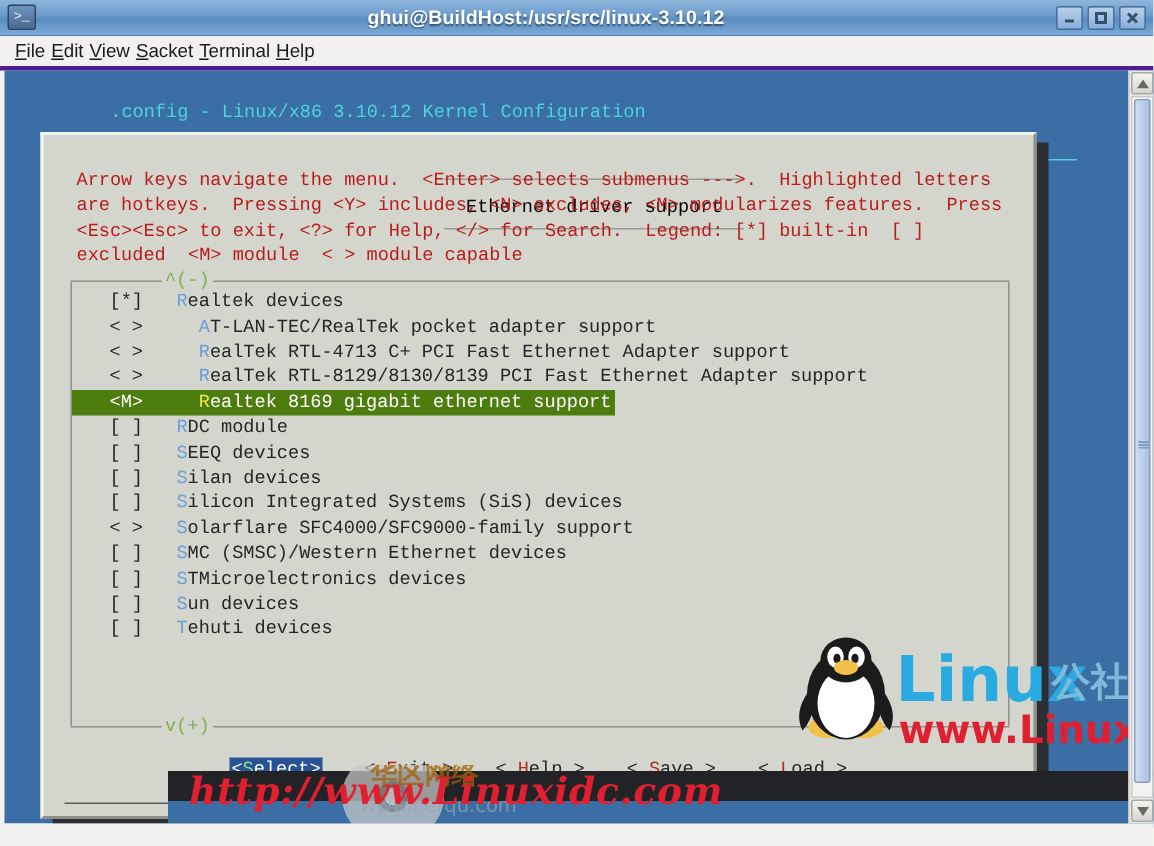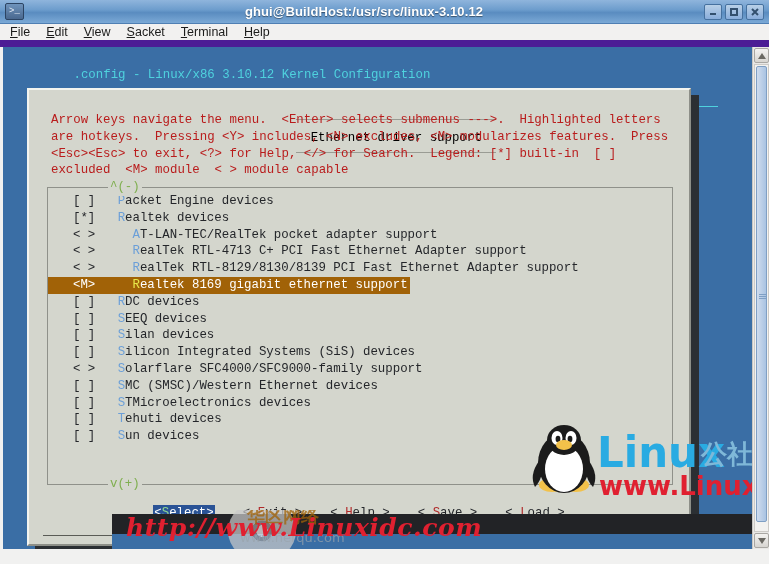--- a/index.html
+++ b/index.html
@@ -38,22 +38,22 @@
   .tb-btn {
     width:18px; height:16px; border:1px solid #46719f; border-radius:2px;
     background: linear-gradient(to bottom,#b9d0e7,#89addb);
     display:flex; align-items:center; justify-content:center;
   }
   .tb-btn svg { display:block; }
 
   
   .menubar {
     position:absolute; left:0; top:24px; width:769px; height:23px;
-    background:#f2f1f0; border-bottom:7px solid #4c1d95;
-    display:flex; align-items:center; padding-left:10px; gap:16px;
+    background:#f2f1f0; border-bottom:3px solid #4c1d95;
+    display:flex; align-items:center; padding-left:10px; gap:4px;
   }
   .menu-item {
     font-size:12.5px; color:#1b1b1b; cursor:default; white-space:nowrap;
   }
   .menu-item u { text-decoration: underline; }
 
   
   .term {
     position:absolute; left:3px; top:47px; width:769px; height:502px;
     background:#3a6ea5;
@@ -113,21 +113,21 @@
   .scroll-down { left:60px; bottom:-9px; background:#d4d6cd; padding:0 2px; }
 
   .rows { position:absolute; left:0; top:5px; width:100%; }
   .row {
     height:16.8px; line-height:16.8px; white-space:pre;
     font-size:12.4px; color:#24262a; padding-left:25px;
   }
   .row .mark { color:#24262a; }
   .row .hk { color:#6b9fd8; }
   .row.selected {
-    background:#a16207; color:#ffffff;
+    background:#4d7c0f; color:#ffffff;
     display:inline-block; padding-right:2px; padding-left:25px;
   }
   .row.selected .hk { color:#e8e84a; }
   .row.selected .mark { color:#ffffff; }
   .rowwrap { height:16.8px; }
 
   
   .btnbar {
     position:absolute; left:0; bottom:22px; width:100%;
     text-align:center; white-space:pre;
@@ -251,61 +251,58 @@
           <span>Ethernet driver support</span>
           <span class="bar"></span>
         </div>
 
         <div class="helptext" id="helptext"><div>Arrow keys navigate the menu.  &lt;Enter&gt; selects submenus ---&gt;.  Highlighted letters</div><div>are hotkeys.  Pressing &lt;Y&gt; includes, &lt;N&gt; excludes, &lt;M&gt; modularizes features.  Press</div><div>&lt;Esc&gt;&lt;Esc&gt; to exit, &lt;?&gt; for Help, &lt;/&gt; for Search.  Legend: [*] built-in  [ ]</div><div>excluded  &lt;M&gt; module  &lt; &gt; module capable</div></div>
 
         <div class="listbox">
           <div class="scroll-up">^(-)</div>
           <div class="rows" id="rows">
               <div class="rowwrap">
-                <div class="row"><span class="mark">[ ]</span><span>   </span><span class="hk">P</span><span>acket Engine devices</span></div>
-              </div>
-              <div class="rowwrap">
                 <div class="row"><span class="mark">[*]</span><span>   </span><span class="hk">R</span><span>ealtek devices</span></div>
               </div>
               <div class="rowwrap">
                 <div class="row"><span class="mark">&lt; &gt;</span><span>     </span><span class="hk">A</span><span>T-LAN-TEC/RealTek pocket adapter support</span></div>
               </div>
               <div class="rowwrap">
                 <div class="row"><span class="mark">&lt; &gt;</span><span>     </span><span class="hk">R</span><span>ealTek RTL-4713 C+ PCI Fast Ethernet Adapter support</span></div>
               </div>
               <div class="rowwrap">
                 <div class="row"><span class="mark">&lt; &gt;</span><span>     </span><span class="hk">R</span><span>ealTek RTL-8129/8130/8139 PCI Fast Ethernet Adapter support</span></div>
               </div>
               <div class="rowwrap"><div class="row selected"><span class="mark">&lt;M&gt;</span><span>     </span><span class="hk">R</span><span>ealtek 8169 gigabit ethernet support</span></div></div>
               <div class="rowwrap">
-                <div class="row"><span class="mark">[ ]</span><span>   </span><span class="hk">R</span><span>DC devices</span></div>
+                <div class="row"><span class="mark">[ ]</span><span>   </span><span class="hk">R</span><span>DC module</span></div>
               </div>
               <div class="rowwrap">
                 <div class="row"><span class="mark">[ ]</span><span>   </span><span class="hk">S</span><span>EEQ devices</span></div>
               </div>
               <div class="rowwrap">
                 <div class="row"><span class="mark">[ ]</span><span>   </span><span class="hk">S</span><span>ilan devices</span></div>
               </div>
               <div class="rowwrap">
                 <div class="row"><span class="mark">[ ]</span><span>   </span><span class="hk">S</span><span>ilicon Integrated Systems (SiS) devices</span></div>
               </div>
               <div class="rowwrap">
                 <div class="row"><span class="mark">&lt; &gt;</span><span>   </span><span class="hk">S</span><span>olarflare SFC4000/SFC9000-family support</span></div>
               </div>
               <div class="rowwrap">
                 <div class="row"><span class="mark">[ ]</span><span>   </span><span class="hk">S</span><span>MC (SMSC)/Western Ethernet devices</span></div>
               </div>
               <div class="rowwrap">
                 <div class="row"><span class="mark">[ ]</span><span>   </span><span class="hk">S</span><span>TMicroelectronics devices</span></div>
               </div>
               <div class="rowwrap">
+                <div class="row"><span class="mark">[ ]</span><span>   </span><span class="hk">S</span><span>un devices</span></div>
+              </div>
+              <div class="rowwrap">
                 <div class="row"><span class="mark">[ ]</span><span>   </span><span class="hk">T</span><span>ehuti devices</span></div>
-              </div>
-              <div class="rowwrap">
-                <div class="row"><span class="mark">[ ]</span><span>   </span><span class="hk">S</span><span>un devices</span></div>
               </div>
             </div>
           <div class="scroll-down">v(+)</div>
         </div>
 
         <div class="btnbar" id="btnbar"><span class="btn active"><span>&lt;</span><span class="bhk">S</span><span>elect</span><span>&gt;</span></span><span class="btn"><span>&lt; </span><span class="bhk">E</span><span>xit</span><span> &gt;</span></span><span class="btn"><span>&lt; </span><span class="bhk">H</span><span>elp</span><span> &gt;</span></span><span class="btn"><span>&lt; </span><span class="bhk">S</span><span>ave</span><span> &gt;</span></span><span class="btn"><span>&lt; </span><span class="bhk">L</span><span>oad</span><span> &gt;</span></span></div>
         <div class="dlg-bottomline"></div>
       </div>
 
       <div class="wm-linux">

